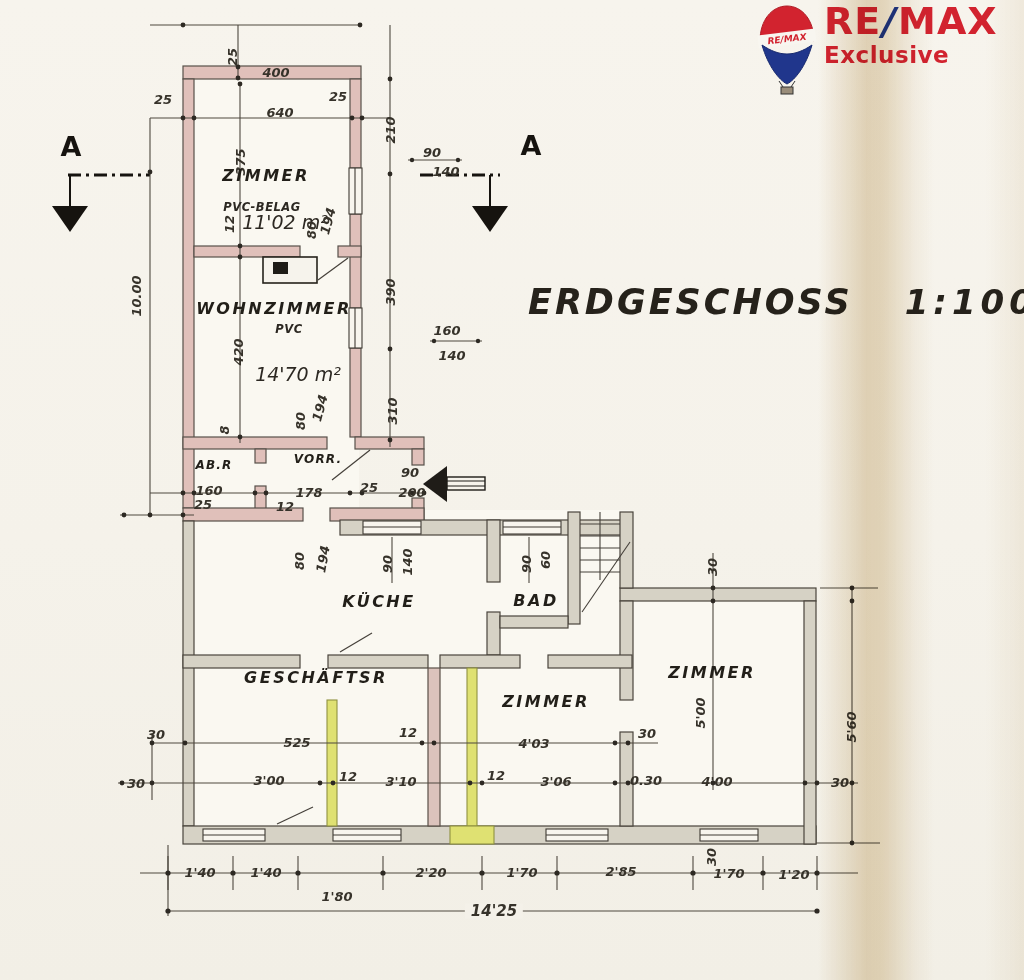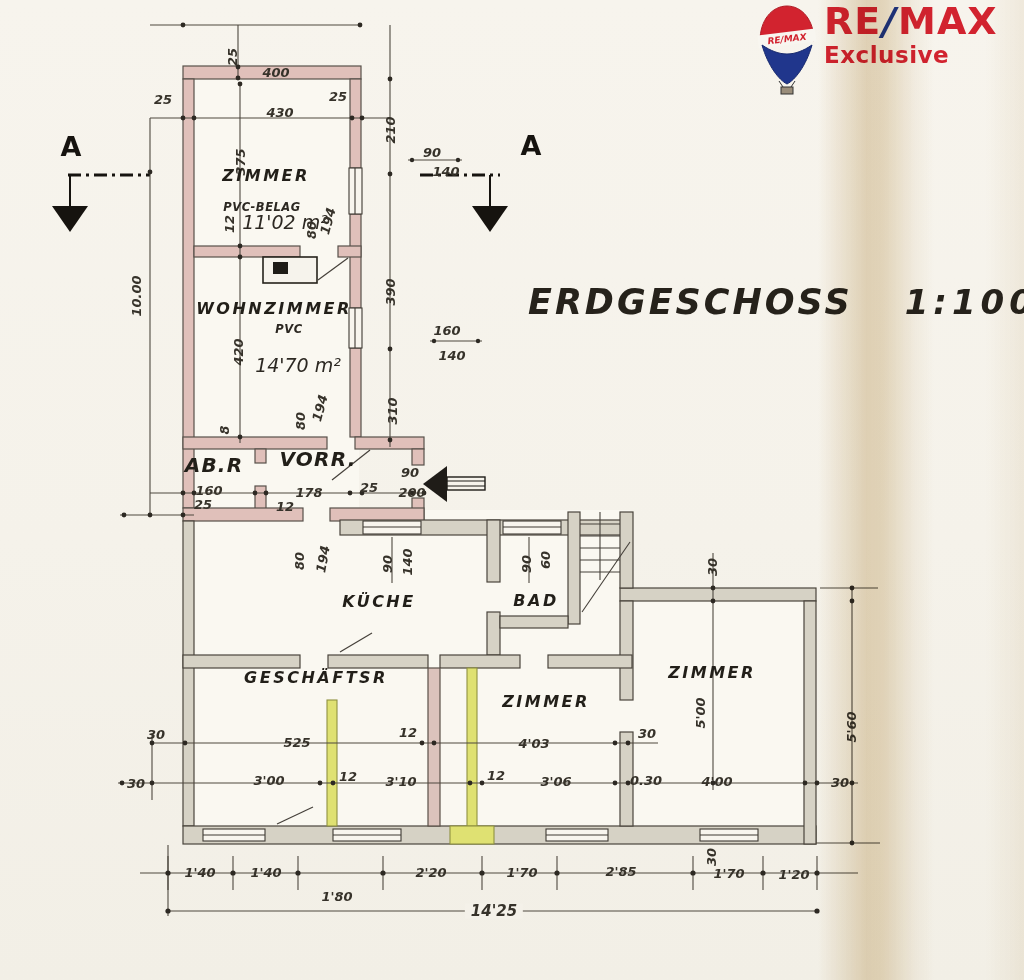--- a/index.html
+++ b/index.html
@@ -4,21 +4,21 @@
 <style>
   html,body{margin:0;padding:0;}
   body{font-family:"DejaVu Sans",sans-serif;background:#e9e6de;}
   .page{position:relative;width:1024px;height:980px;background:linear-gradient(180deg,#f7f4ed 0%,#f5f2ea 55%,#f2efe6 100%);overflow:hidden;}
   svg.plan{position:absolute;left:0;top:0;}
   .labels{position:absolute;left:0;top:0;width:100%;height:100%;}
   .lbl{position:absolute;transform:translate(-50%,-50%);font-family:"DejaVu Sans",sans-serif;font-style:italic;color:#36322a;white-space:nowrap;line-height:1;}
   .dim{font-size:13px;font-weight:600;}
   .dim-lg{font-size:15px;font-weight:700;background:#f4f1e9;padding:0 6px;}
   .room{font-size:16px;font-weight:800;font-style:italic;letter-spacing:2.5px;color:#221f19;}
-  .room-sm{font-size:20px;font-weight:800;letter-spacing:1.2px;color:#221f19;}
+  .room-sm{font-size:12px;font-weight:800;letter-spacing:1.2px;color:#221f19;}
   .sub{font-size:11.5px;font-weight:700;letter-spacing:.5px;color:#2c2822;}
   .area{font-size:19px;font-weight:400;color:#2c2822;}
   .marker{font-size:27px;font-weight:800;font-style:normal;color:#16130f;}
   .title{position:absolute;left:528px;top:282px;display:flex;align-items:baseline;gap:52px;font-style:italic;font-weight:800;color:#26221b;letter-spacing:3px;}
   .title .t1{font-size:35px;}
   .title .t2{font-size:34px;letter-spacing:5px;}
   .logo{position:absolute;left:756px;top:2px;display:flex;align-items:flex-start;gap:4px;}
   .wordmark{font-size:38px;font-weight:800;letter-spacing:1px;line-height:1;}
   .wm-re,.wm-max{color:#d2232f;}
   .wm-slash{color:#20368c;font-style:italic;margin:0 1px;}
@@ -248,42 +248,42 @@
       <circle cx="713" cy="588" r="2.4"></circle>
         <circle cx="713" cy="601" r="2.4"></circle>
         <circle cx="713" cy="783" r="2.4"></circle>
     </g>
   </svg>
 
   <div class="labels">
       <span class="lbl dim" style="left: 276px; top: 24px; transform: translate(-50%, -50%) rotate(0deg); margin-top: 48px;">400</span>
       <span class="lbl dim" style="left: 232px; top: 57px; transform: translate(-50%, -50%) rotate(-90deg);">25</span>
       <span class="lbl dim" style="left: 163px; top: 99px; transform: translate(-50%, -50%) rotate(0deg);">25</span>
-      <span class="lbl dim" style="left: 280px; top: 112px; transform: translate(-50%, -50%) rotate(0deg);">430</span>
+      <span class="lbl dim" style="left: 280px; top: 112px; transform: translate(-50%, -50%) rotate(0deg);">640</span>
       <span class="lbl dim" style="left: 338px; top: 96px; transform: translate(-50%, -50%) rotate(0deg);">25</span>
       <span class="lbl dim" style="left: 390px; top: 130px; transform: translate(-50%, -50%) rotate(-90deg);">210</span>
       <span class="lbl dim" style="left: 240px; top: 162px; transform: translate(-50%, -50%) rotate(-90deg);">375</span>
       <span class="lbl dim" style="left: 432px; top: 152px; transform: translate(-50%, -50%) rotate(0deg);">90</span>
       <span class="lbl dim" style="left: 446px; top: 171px; transform: translate(-50%, -50%) rotate(0deg);">140</span>
       <span class="lbl room" style="left: 266px; top: 176px; transform: translate(-50%, -50%) rotate(0deg);">ZIMMER</span>
       <span class="lbl sub" style="left: 262px; top: 208px; transform: translate(-50%, -50%) rotate(0deg);">PVC-BELAG</span>
       <span class="lbl dim" style="left: 229px; top: 224px; transform: translate(-50%, -50%) rotate(-90deg);">12</span>
       <span class="lbl area" style="left: 285px; top: 222px; transform: translate(-50%, -50%) rotate(0deg);">11'02 m²</span>
       <span class="lbl dim" style="left: 311px; top: 230px; transform: translate(-50%, -50%) rotate(-90deg);">80</span>
       <span class="lbl dim" style="left: 328px; top: 221px; transform: translate(-50%, -50%) rotate(-75deg);">194</span>
       <span class="lbl marker" style="left: 71px; top: 146px; transform: translate(-50%, -50%) rotate(0deg);">A</span>
       <span class="lbl marker" style="left: 531px; top: 145px; transform: translate(-50%, -50%) rotate(0deg);">A</span>
       <span class="lbl dim" style="left: 136px; top: 296px; transform: translate(-50%, -50%) rotate(-90deg);">10.00</span>
       <span class="lbl dim" style="left: 390px; top: 292px; transform: translate(-50%, -50%) rotate(-90deg);">390</span>
       <span class="lbl room" style="left: 274px; top: 309px; transform: translate(-50%, -50%) rotate(0deg);">WOHNZIMMER</span>
       <span class="lbl sub" style="left: 289px; top: 330px; transform: translate(-50%, -50%) rotate(0deg);">PVC</span>
       <span class="lbl dim" style="left: 447px; top: 330px; transform: translate(-50%, -50%) rotate(0deg);">160</span>
       <span class="lbl dim" style="left: 238px; top: 352px; transform: translate(-50%, -50%) rotate(-90deg);">420</span>
       <span class="lbl dim" style="left: 452px; top: 355px; transform: translate(-50%, -50%) rotate(0deg);">140</span>
-      <span class="lbl area" style="left: 298px; top: 365px; transform: translate(-50%, -50%) rotate(0deg); text-align: center;">14'70 m²</span>
+      <span class="lbl area" style="left: 298px; top: 374px; transform: translate(-50%, -50%) rotate(0deg); text-align: center;">14'70 m²</span>
       <span class="lbl dim" style="left: 392px; top: 411px; transform: translate(-50%, -50%) rotate(-90deg);">310</span>
       <span class="lbl dim" style="left: 224px; top: 430px; transform: translate(-50%, -50%) rotate(-90deg);">8</span>
       <span class="lbl dim" style="left: 300px; top: 421px; transform: translate(-50%, -50%) rotate(-90deg);">80</span>
       <span class="lbl dim" style="left: 320px; top: 408px; transform: translate(-50%, -50%) rotate(-75deg);">194</span>
       <span class="lbl room-sm" style="left: 214px; top: 465px; transform: translate(-50%, -50%) rotate(0deg);">AB.R</span>
       <span class="lbl room-sm" style="left: 318px; top: 459px; transform: translate(-50%, -50%) rotate(0deg);">VORR.</span>
       <span class="lbl dim" style="left: 209px; top: 490px; transform: translate(-50%, -50%) rotate(0deg);">160</span>
       <span class="lbl dim" style="left: 203px; top: 504px; transform: translate(-50%, -50%) rotate(0deg);">25</span>
       <span class="lbl dim" style="left: 309px; top: 492px; transform: translate(-50%, -50%) rotate(0deg);">178</span>
       <span class="lbl dim" style="left: 285px; top: 506px; transform: translate(-50%, -50%) rotate(0deg);">12</span>

